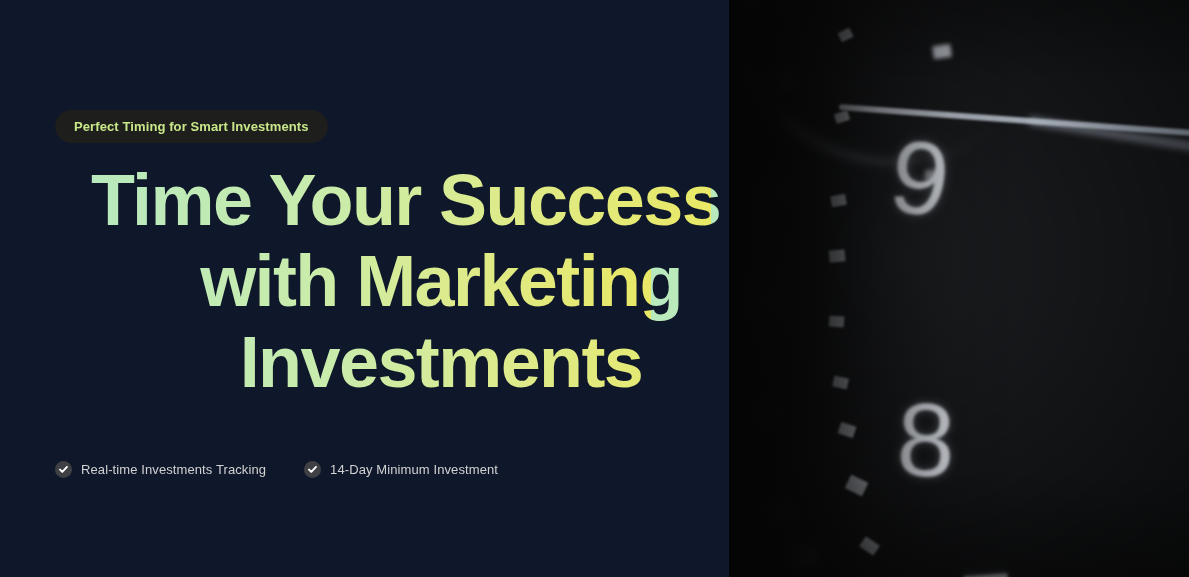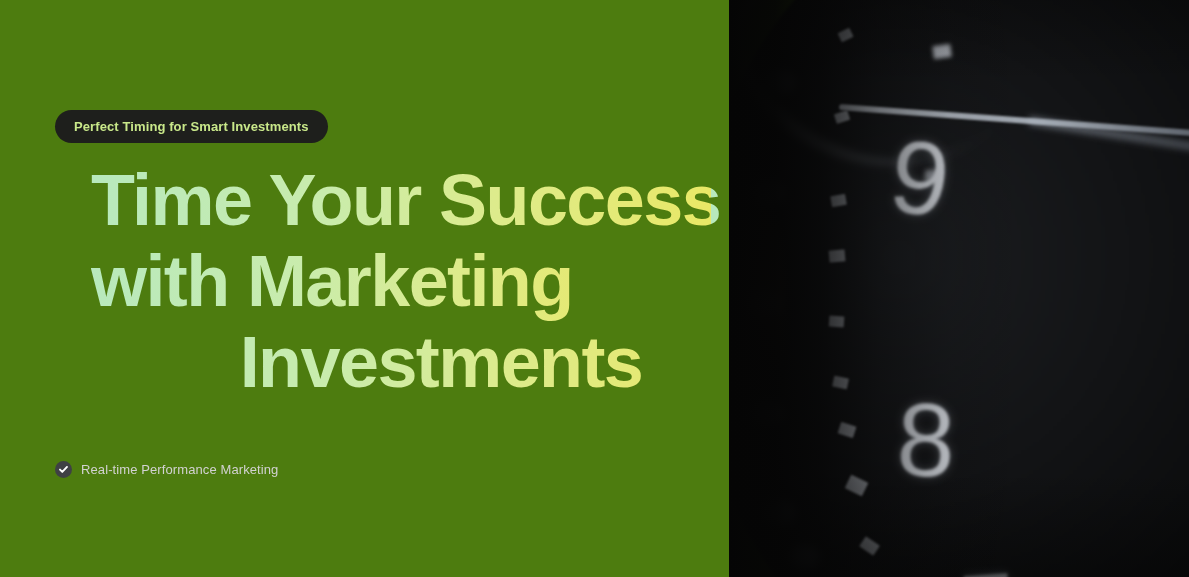--- a/index.html
+++ b/index.html
@@ -7,21 +7,21 @@
     width:1189px; height:577px;
     background:#050505;
     overflow:hidden;
     font-family:"Liberation Sans", sans-serif;
   }
 
   #hero {
     position:relative;
     width:1189px;
     height:577px;
-    background:#4d7c0f;
+    background:#0f172a;
     overflow:hidden;
   }
 
   
   #clock-photo {
     position:absolute;
     top:0; right:0;
     width:460px; height:577px;
     overflow:hidden;
   }
@@ -186,21 +186,21 @@
     line-height:81px;
     letter-spacing:-1.6px;
     white-space:nowrap;
     background-image:linear-gradient(90deg, #b8e9bd 0%, #c9ecac 38%, #ddeb8c 65%, #e9e866 100%);
     -webkit-background-clip:text;
     background-clip:text;
     -webkit-text-fill-color:transparent;
     color:transparent;
   }
   .headline .line.l1 { background-size:620px 100%; }
-  .headline .line.l2 { background-size:560px 100%; }
+  .headline .line.l2 { background-size:560px 100%;text-align:center; }
   .headline .line.l3 { background-size:640px 100%;text-align:center; }
 
   .features {
     position:absolute;
     left:0; top:461px;
     display:flex;
     align-items:center;
     gap:38px;
   }
   .feature {
@@ -283,20 +283,28 @@
     </h1>
 
     <div class="features">
 
       <div class="feature">
         <span class="check">
           <svg width="11" height="11" viewBox="0 0 11 11" aria-hidden="true">
             <path d="M2 5.6 L4.3 7.9 L9 2.9" fill="none" stroke="#ffffff" stroke-width="1.9" stroke-linecap="round" stroke-linejoin="round"></path>
           </svg>
         </span>
-        <span class="feature-label">Real-time Performance Marketing</span>
+        <span class="feature-label">Real-time Investments Tracking</span>
       </div>
 
+      <div class="feature">
+        <span class="check">
+          <svg width="11" height="11" viewBox="0 0 11 11" aria-hidden="true">
+            <path d="M2 5.6 L4.3 7.9 L9 2.9" fill="none" stroke="#ffffff" stroke-width="1.9" stroke-linecap="round" stroke-linejoin="round"></path>
+          </svg>
+        </span>
+        <span class="feature-label">14-Day Minimum Investment</span>
+      </div>
 
 
     </div>
   </div>
 </div>
 
 </body></html>

